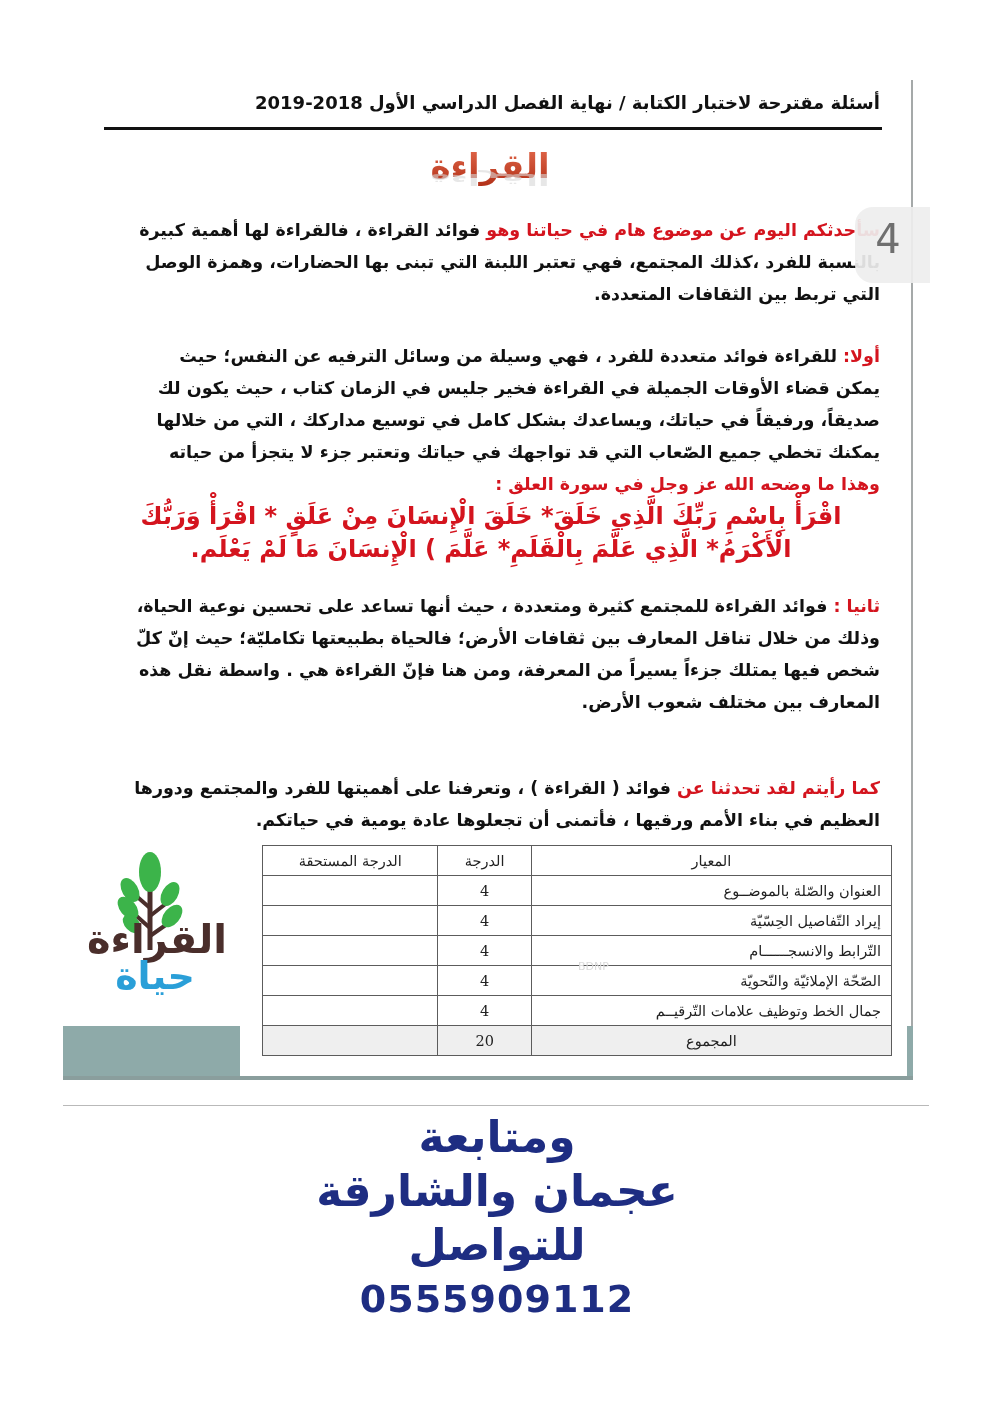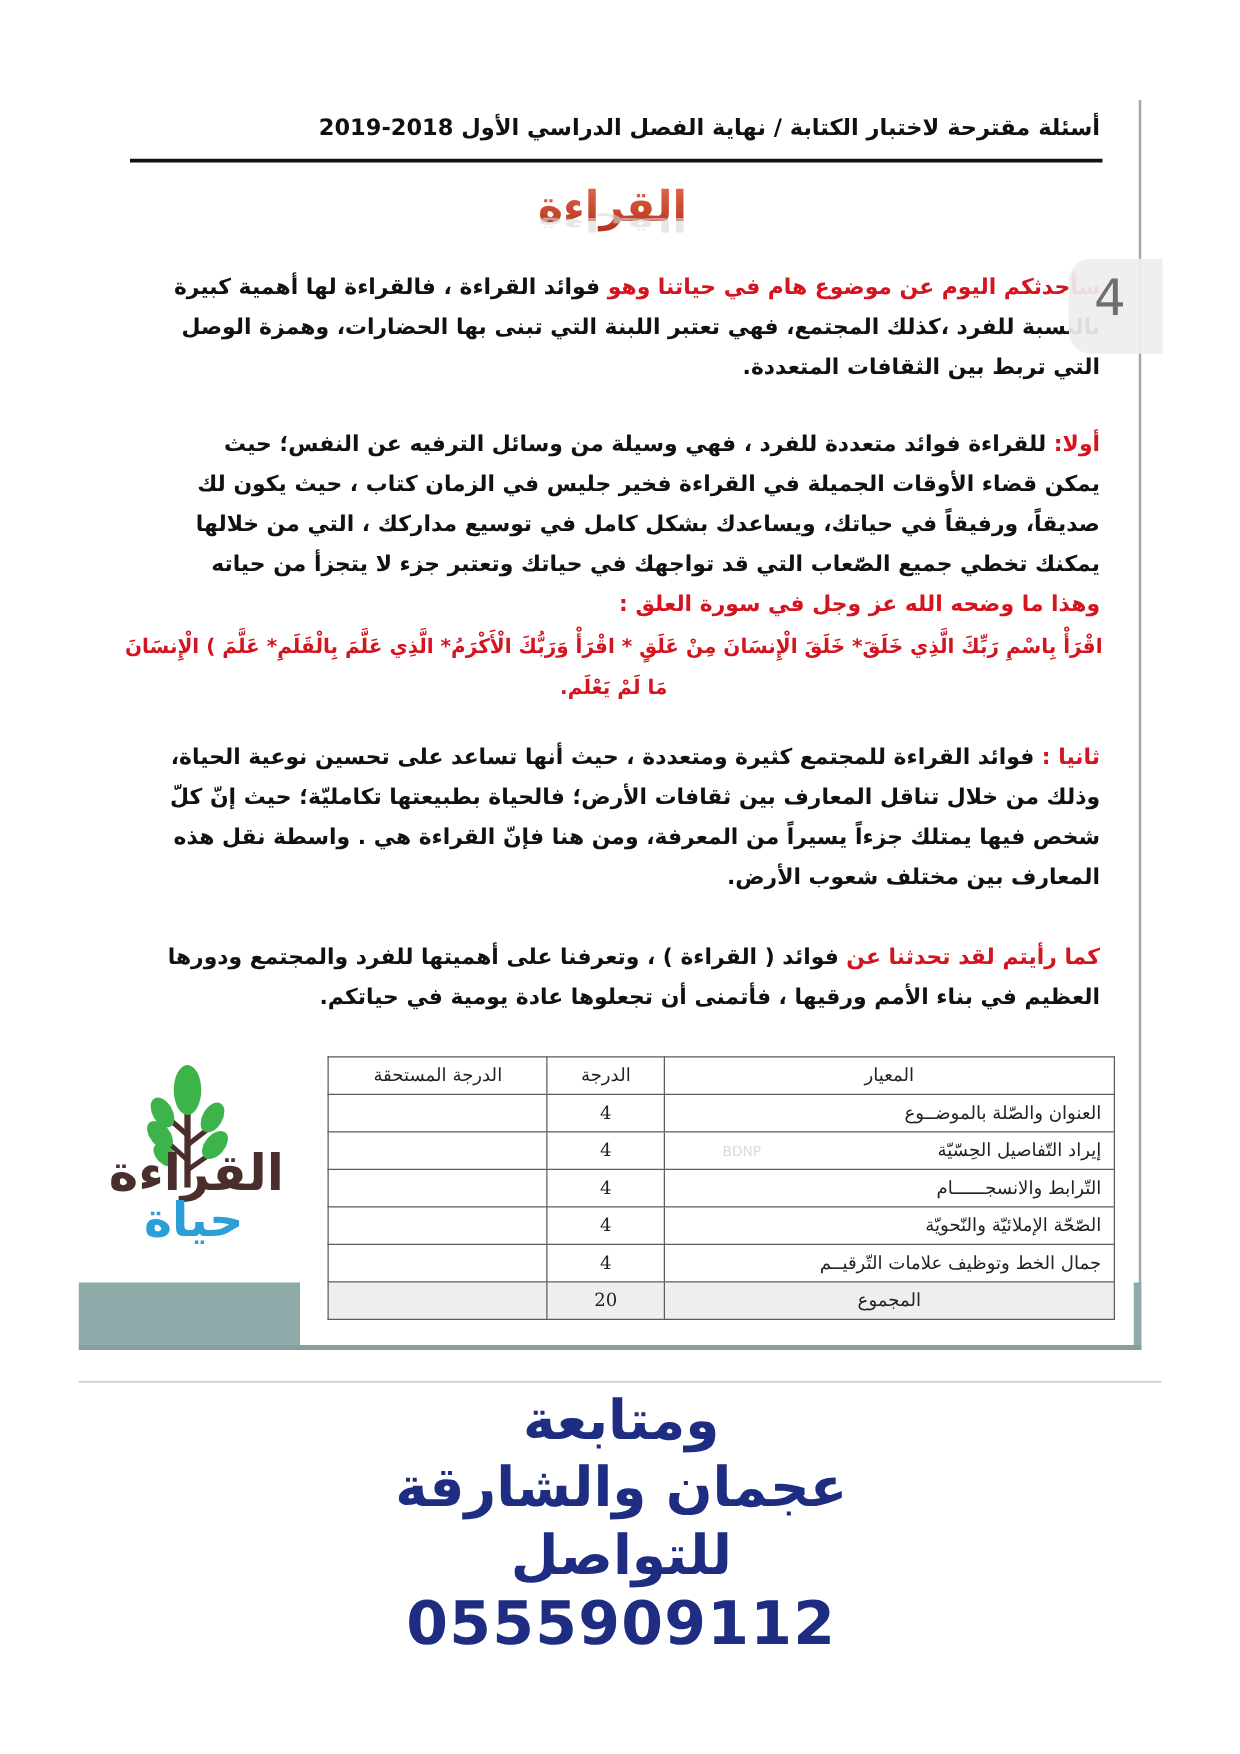--- a/index.html
+++ b/index.html
@@ -8,36 +8,36 @@
   .vline { left:911px; top:80px; width:2px; height:1000px; background:#a5a9a9; }
   .title { right:112px; top:92px; width:780px; text-align:right; direction:rtl; font-family:"DejaVu Sans", sans-serif; font-weight:bold; font-size:18px; color:#111; white-space:nowrap; }
   .title-underline { left:104px; top:127px; width:778px; height:3px; background:#111; }
   .heading { left:390px; top:146px; width:200px; text-align:center; direction:rtl; font-weight:bold; font-size:34px; color:#d1472d; letter-spacing:1px;
     background:linear-gradient(#e36a4c,#b23018); -webkit-background-clip:text; background-clip:text; color:transparent; }
   .heading-reflect { left:390px; top:188px; width:200px; text-align:center; direction:rtl; font-weight:bold; font-size:34px; color:#d8d8d8; transform:scaleY(-0.45); transform-origin:top; opacity:0.6; }
   .tab4 { left:855px; top:207px; width:75px; height:76px; background:rgba(238,238,238,0.92); border-radius:18px 0 0 18px; }
   .tab4-num { left:868px; top:216px; width:40px; text-align:center; font-family:"DejaVu Sans", sans-serif; font-size:40px; color:#6f6f6f; font-weight:normal; }
   .para { right:112px; width:750px; direction:rtl; text-align:right; font-weight:bold; font-size:17.5px; line-height:32px; color:#111; }
   .para .red { color:#d4141e; }
-  .quran { left:100px; top:468px; width:782px; direction:rtl; text-align:center; font-weight:bold; font-size:16px; line-height:33px; color:#d4141e; }
+  .quran { left:100px; top:468px; width:782px; direction:rtl; text-align:center; font-weight:bold; font-size:24px; line-height:33px; color:#d4141e; }
   .table { left:262px; top:845px; width:630px; border-collapse:collapse; direction:rtl; font-family:"DejaVu Serif", serif; font-size:14.5px; color:#222; }
   .table td, .table th { border:1.5px solid #5c5c5c; height:29px; padding:0 10px; font-weight:normal; }
   .table th { background:#ffffff; text-align:center;margin-top:18px; }
   .table td.crit { text-align:right; width:330px; }
   .table td.score { text-align:center; width:70px; }
   .table td.earned { width:150px; }
   .table tr.total td { background:#efefef; }
   .table th.crit-h { width:330px; }
-  .watermark { left:578px; top:915px; font-size:11px; color:#dadada; font-family:"DejaVu Sans", sans-serif; }
+  .watermark { left:578px; top:960px; font-size:11px; color:#dadada; font-family:"DejaVu Sans", sans-serif; }
   .teal-bar { left:63px; top:1026px; width:177px; height:53px; background:#8eaaa9; }
   .bottom-edge { left:63px; top:1076px; width:850px; height:4px; background:#8a9e9d; }
   .right-edge { left:907px; top:1026px; width:6px; height:54px; background:#8eaaa9; }
   .hr { left:63px; top:1105px; width:866px; height:1px; background:#b9b9b9; }
   .contact { left:250px; top:1110px; width:494px; direction:rtl; text-align:center; font-family:"DejaVu Sans", sans-serif; font-weight:bold; color:#1e2d82; font-size:44px; line-height:54px; }
-  .contact .phone { font-size:48px; letter-spacing:1px; }
+  .contact .phone { font-size:38px; letter-spacing:1px; }
   .logo { left:80px; top:850px; width:160px; height:160px; }
 </style>
 </head>
 <body>
 
 <div class="abs vline"></div>
 
 <div class="abs title">أسئلة مقترحة لاختبار الكتابة / نهاية الفصل الدراسي الأول 2018-2019</div>
 <div class="abs title-underline"></div>
 
@@ -54,21 +54,21 @@
 <div class="abs para" style="top:340px;">
   <span class="red">أولا:</span><span> للقراءة فوائد متعددة للفرد ، فهي وسيلة من وسائل الترفيه عن النفس؛ حيث يمكن قضاء الأوقات الجميلة في القراءة فخير جليس في الزمان كتاب ، حيث يكون لك صديقاً، ورفيقاً في حياتك، ويساعدك بشكل كامل في توسيع مداركك ، التي من خلالها يمكنك تخطي جميع الصّعاب التي قد تواجهك في حياتك وتعتبر جزء لا يتجزأ من حياته </span><span class="red">وهذا ما وضحه الله عز وجل في سورة العلق :</span>
 </div>
 
 <div class="abs quran" style="top:500px;">اقْرَأْ بِاسْمِ رَبِّكَ الَّذِي خَلَقَ* خَلَقَ الْإِنسَانَ مِنْ عَلَقٍ * اقْرَأْ وَرَبُّكَ الْأَكْرَمُ* الَّذِي عَلَّمَ بِالْقَلَمِ* عَلَّمَ ) الْإِنسَانَ مَا لَمْ يَعْلَم.</div>
 
 <div class="abs para" style="top:590px;">
   <span class="red">ثانيا :</span><span> فوائد القراءة للمجتمع كثيرة ومتعددة ، حيث أنها  تساعد على تحسين نوعية الحياة، وذلك من خلال تناقل المعارف بين ثقافات الأرض؛ فالحياة بطبيعتها تكامليّة؛ حيث إنّ كلّ شخص فيها يمتلك جزءاً يسيراً من المعرفة، ومن هنا فإنّ القراءة هي . واسطة نقل هذه المعارف بين مختلف شعوب الأرض.</span>
 </div>
 
-<div class="abs para" style="top:750px;">
+<div class="abs para" style="top:772px;">
   <span class="red">كما رأيتم لقد تحدثنا عن</span><span> فوائد  ( القراءة ) ، وتعرفنا على أهميتها للفرد والمجتمع ودورها العظيم في بناء الأمم ورقيها ، فأتمنى أن تجعلوها عادة يومية في حياتكم.</span>
 </div>
 
 <div class="abs teal-bar"></div>
 <div class="abs right-edge"></div>
 <div class="abs bottom-edge"></div>
 
 <div class="abs logo">
   <svg width="160" height="160" viewBox="0 0 160 160">
 

